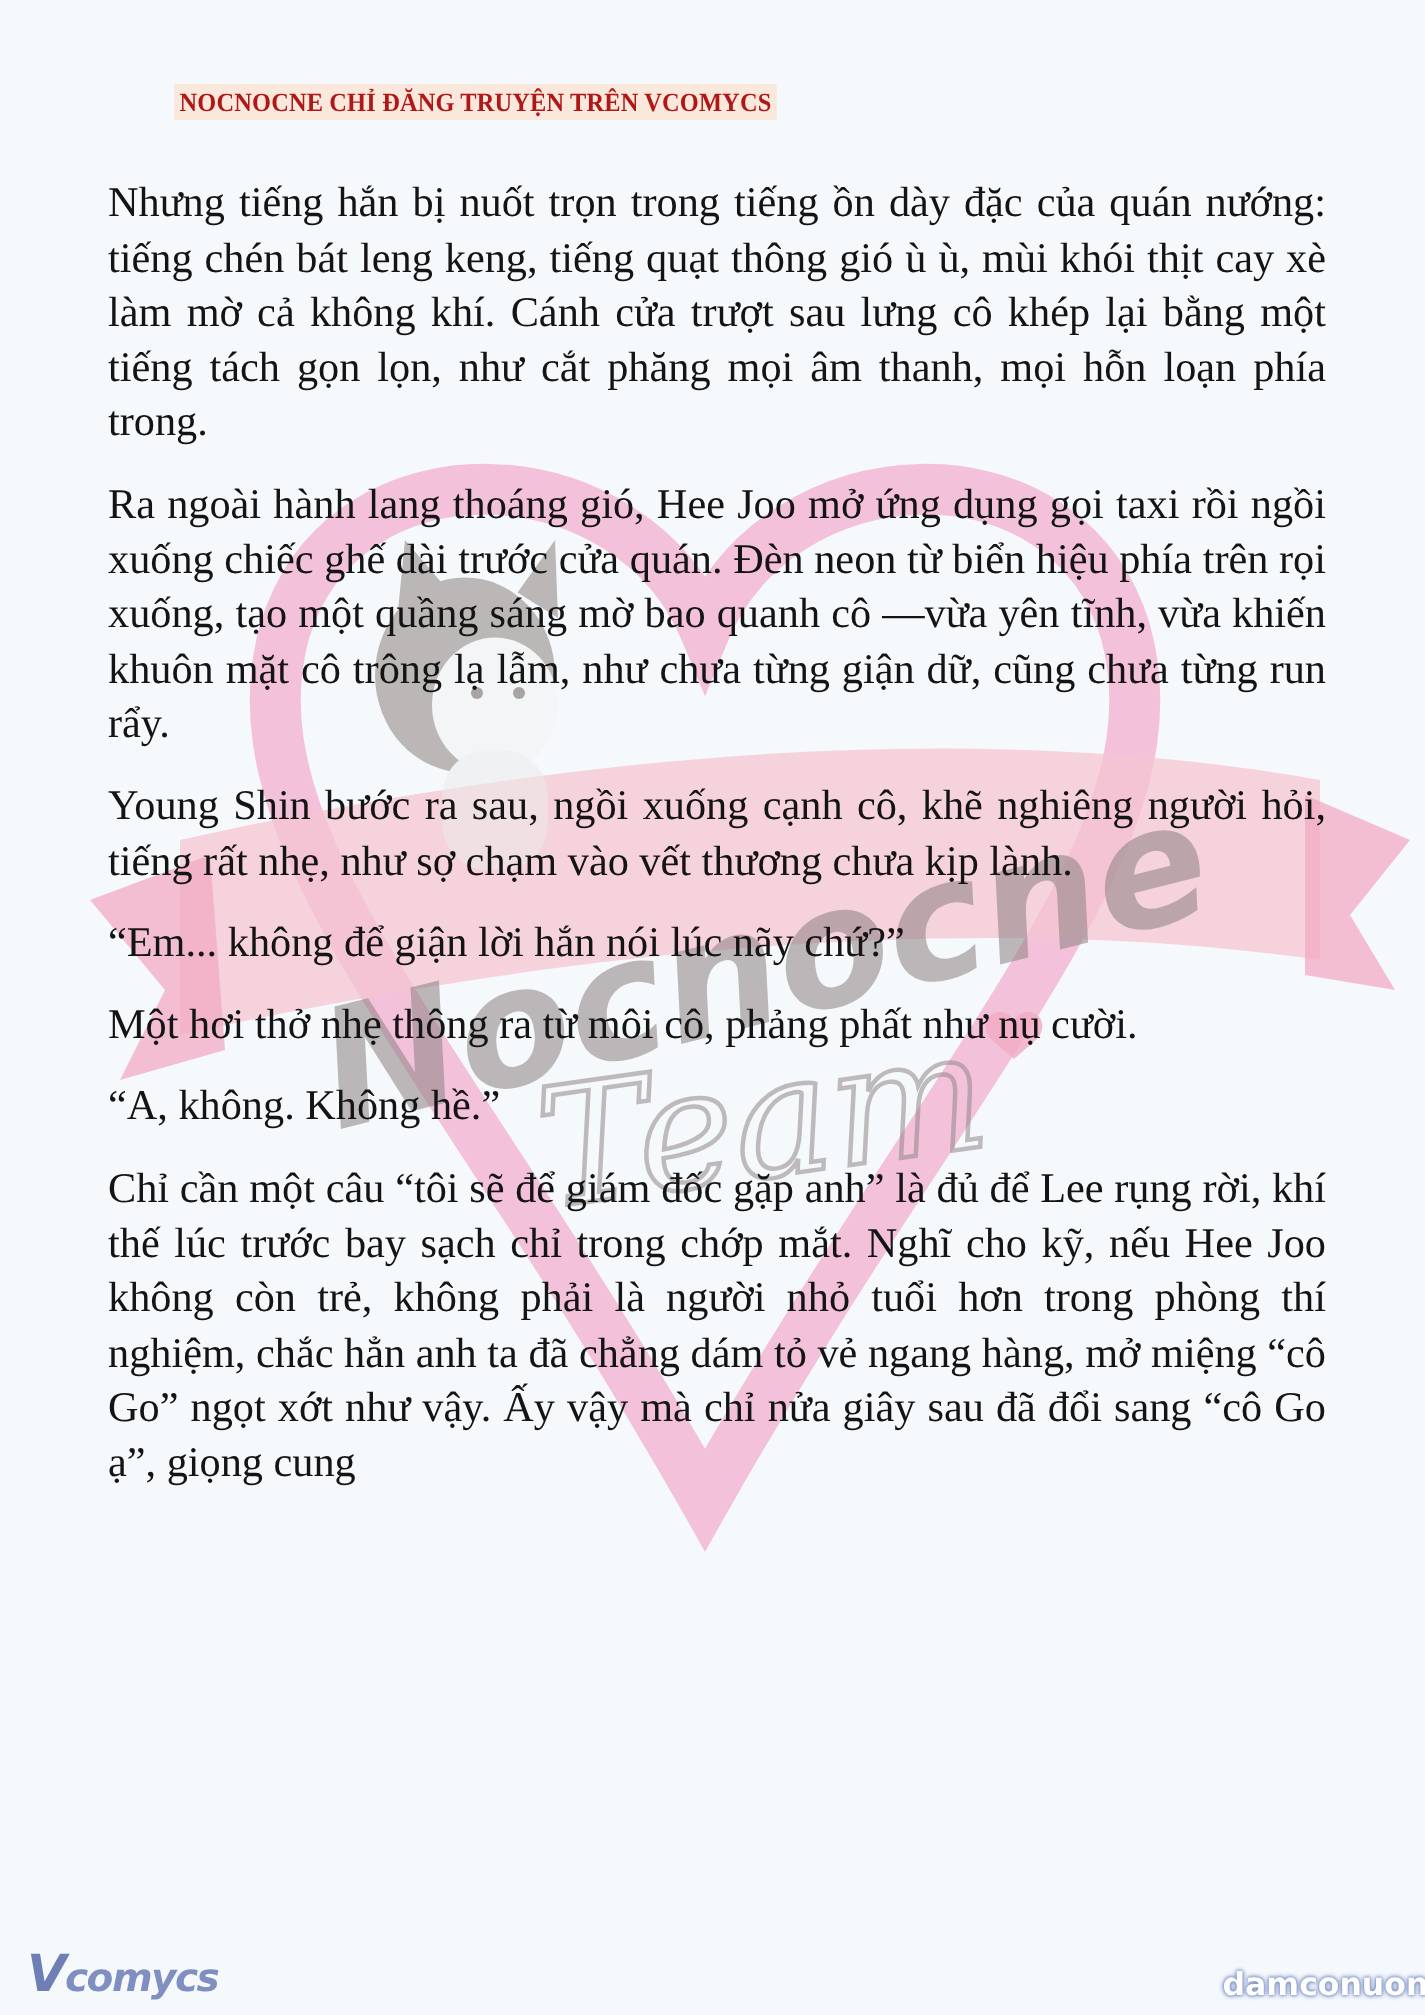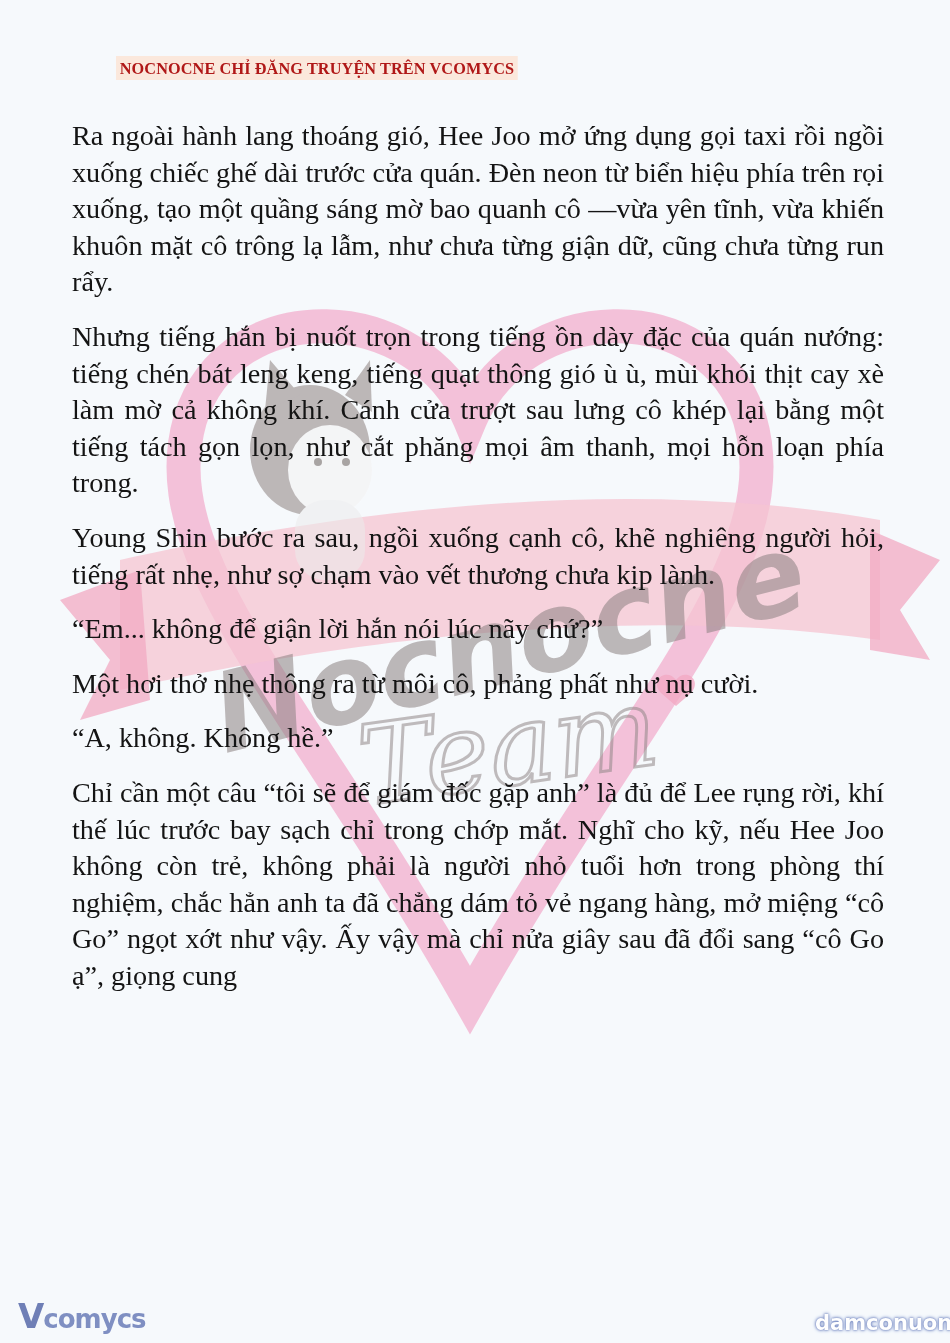--- a/index.html
+++ b/index.html
@@ -35,21 +35,21 @@
     font-size: 28.2px;
     line-height: 36.6px;
     text-align: justify;
     text-align-last: left;
   }
   .content p { margin: 0 0 18px 0; }
 
   .footer-logo {
     position: absolute; left: 18px; top: 1296px;
     font-family: "DejaVu Sans", sans-serif;
-    font-weight: bold;
+    font-style: italic; font-weight: bold;
     font-size: 26px; color: #7f8fc2; letter-spacing: -1px;
   }
   .footer-logo .v { font-size: 34px; color: #6f7fb6; }
   .credit {
     position: absolute; left: 815px; top: 1311px;
     font-family: "DejaVu Sans", sans-serif;
     font-weight: bold; font-size: 21px;
     color: #ffffff;
     text-shadow: 0 0 2px #7d8fc4, 0 0 3px #7d8fc4, 0 0 4px #9fb0dc;
   }
@@ -77,22 +77,22 @@
       <rect x="295" y="500" width="70" height="80" rx="30" fill="#ececec"></rect>
     </g>
     <text x="200" y="690" font-family="DejaVu Sans, sans-serif" font-weight="bold" font-style="italic" font-size="110" fill="#8c8282" opacity="0.55" transform="rotate(-14 470 620)">Nocnocne</text>
     <text x="360" y="790" font-family="DejaVu Serif, serif" font-style="italic" font-size="110" fill="none" stroke="#928888" stroke-width="3" opacity="0.55" transform="rotate(-8 470 760)">Team</text>
     <path d="M676 680 c -8 -12 -26 -2 -16 12 l 16 14 l 16 -14 c 10 -14 -8 -24 -16 -12 Z" fill="#f2a9c3" opacity="0.8"></path>
   </svg>
 
   <div class="header-banner">NOCNOCNE CHỈ ĐĂNG TRUYỆN TRÊN VCOMYCS</div>
 
   <div class="content">
+    <p>Nhưng tiếng hắn bị nuốt trọn trong tiếng ồn dày đặc của quán nướng: tiếng chén bát leng keng, tiếng quạt thông gió ù ù, mùi khói thịt cay xè làm mờ cả không khí. Cánh cửa trượt sau lưng cô khép lại bằng một tiếng tách gọn lọn, như cắt phăng mọi âm thanh, mọi hỗn loạn phía trong.</p>
     <p>Ra ngoài hành lang thoáng gió, Hee Joo mở ứng dụng gọi taxi rồi ngồi xuống chiếc ghế dài trước cửa quán. Đèn neon từ biển hiệu phía trên rọi xuống, tạo một quầng sáng mờ bao quanh cô —vừa yên tĩnh, vừa khiến khuôn mặt cô trông lạ lẫm, như chưa từng giận dữ, cũng chưa từng run rẩy.</p>
-    <p>Nhưng tiếng hắn bị nuốt trọn trong tiếng ồn dày đặc của quán nướng: tiếng chén bát leng keng, tiếng quạt thông gió ù ù, mùi khói thịt cay xè làm mờ cả không khí. Cánh cửa trượt sau lưng cô khép lại bằng một tiếng tách gọn lọn, như cắt phăng mọi âm thanh, mọi hỗn loạn phía trong.</p>
     <p>Young Shin bước ra sau, ngồi xuống cạnh cô, khẽ nghiêng người hỏi, tiếng rất nhẹ, như sợ chạm vào vết thương chưa kịp lành.</p>
     <p>“Em... không để giận lời hắn nói lúc nãy chứ?”</p>
     <p>Một hơi thở nhẹ thông ra từ môi cô, phảng phất như nụ cười.</p>
     <p>“A, không. Không hề.”</p>
     <p>Chỉ cần một câu “tôi sẽ để giám đốc gặp anh” là đủ để Lee rụng rời, khí thế lúc trước bay sạch chỉ trong chớp mắt. Nghĩ cho kỹ, nếu Hee Joo không còn trẻ, không phải là người nhỏ tuổi hơn trong phòng thí nghiệm, chắc hẳn anh ta đã chẳng dám tỏ vẻ ngang hàng, mở miệng “cô Go” ngọt xớt như vậy. Ấy vậy mà chỉ nửa giây sau đã đổi sang “cô Go ạ”, giọng cung</p>
   </div>
 
   <div class="footer-logo">
     <span class="v">V</span><span>comycs</span>
   </div>

